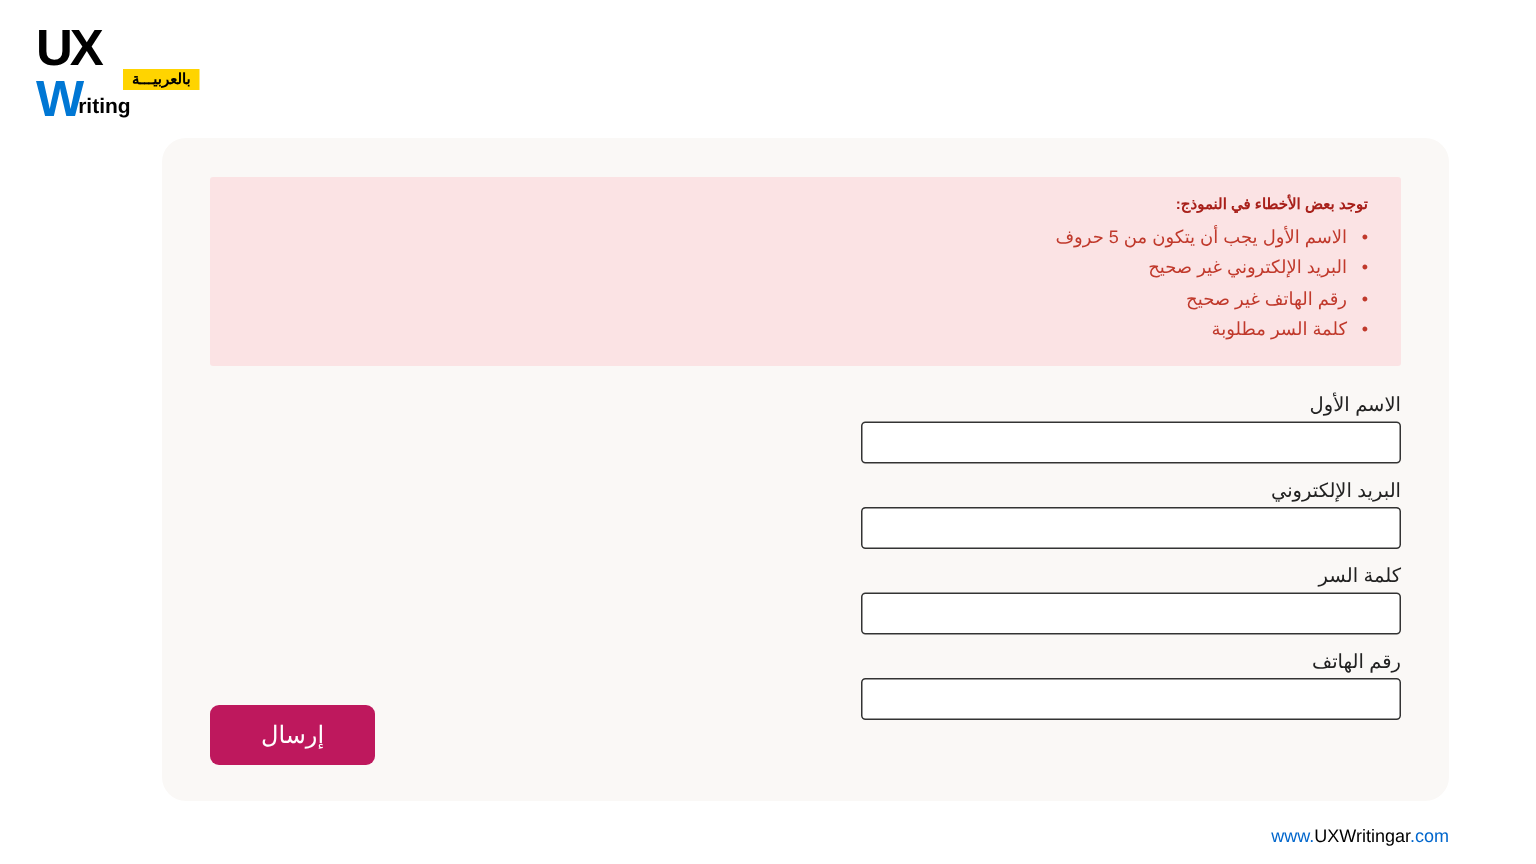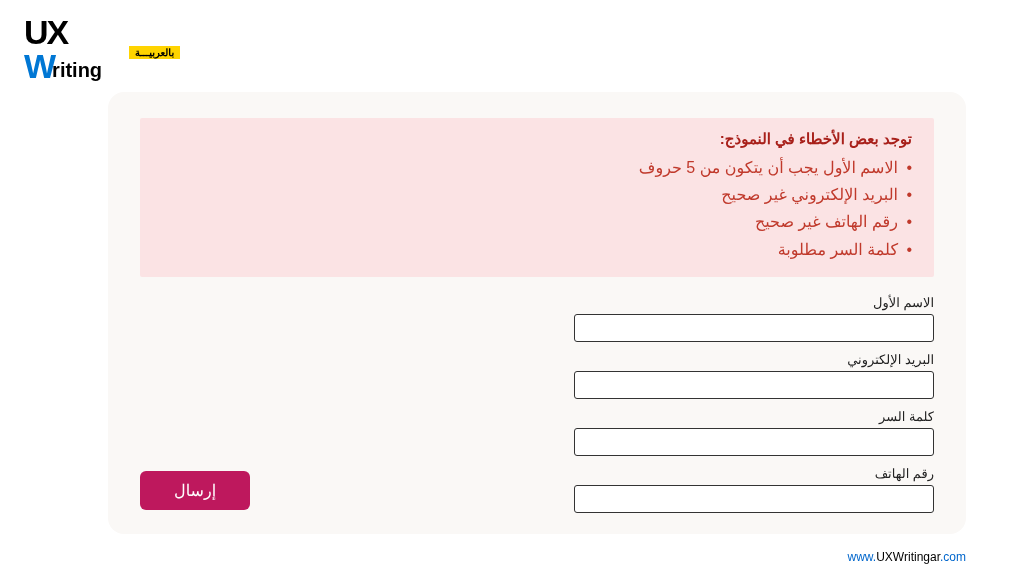--- a/index.html
+++ b/index.html
@@ -29,66 +29,65 @@
   align-items: center;
   gap: 0;
 }
 .logo-w {
   font-size: 34px;
   font-weight: 900;
   color: #0077d4;
   letter-spacing: -2px;
 }
 .logo-riting {
-  font-size: 20px;
+  font-size: 14px;
   font-weight: 700;
   color: #000;
   margin-left: -2px;
   margin-top: 8px;
 }
 .logo-tag {
   background: #ffd400;
   color: #000;
   font-size: 10px;
   padding: 1px 6px;
   position: absolute;
   top: 28px;
   left: 58px;
   font-weight: 600;
-  margin-left: 47px;
 }
 .form-card {
   position: absolute;
   top: 92px;
   left: 108px;
   right: 58px;
   background: #faf8f6;
   border-radius: 16px;
   padding: 26px 32px 24px 32px;
   height: 442px;
 }
 .error-panel {
   background: #fbe3e4;
   border-radius: 2px;
   padding: 12px 22px 14px 22px;
   margin-bottom: 18px;
 }
 .error-title {
   color: #a8201a;
   font-weight: 700;
-  font-size: 15px;
+  font-size: 10px;
   margin-bottom: 6px;
 }
 .error-list {
   list-style: none;
   padding: 0;
 }
 .error-list li {
   color: #c0392b;
-  font-size: 16px;
+  font-size: 12px;
   line-height: 1.7;
   padding-right: 14px;
   position: relative;
 }
 .error-list li::before {
   content: "•";
   position: absolute;
   right: 0;
   color: #c0392b;
 }

